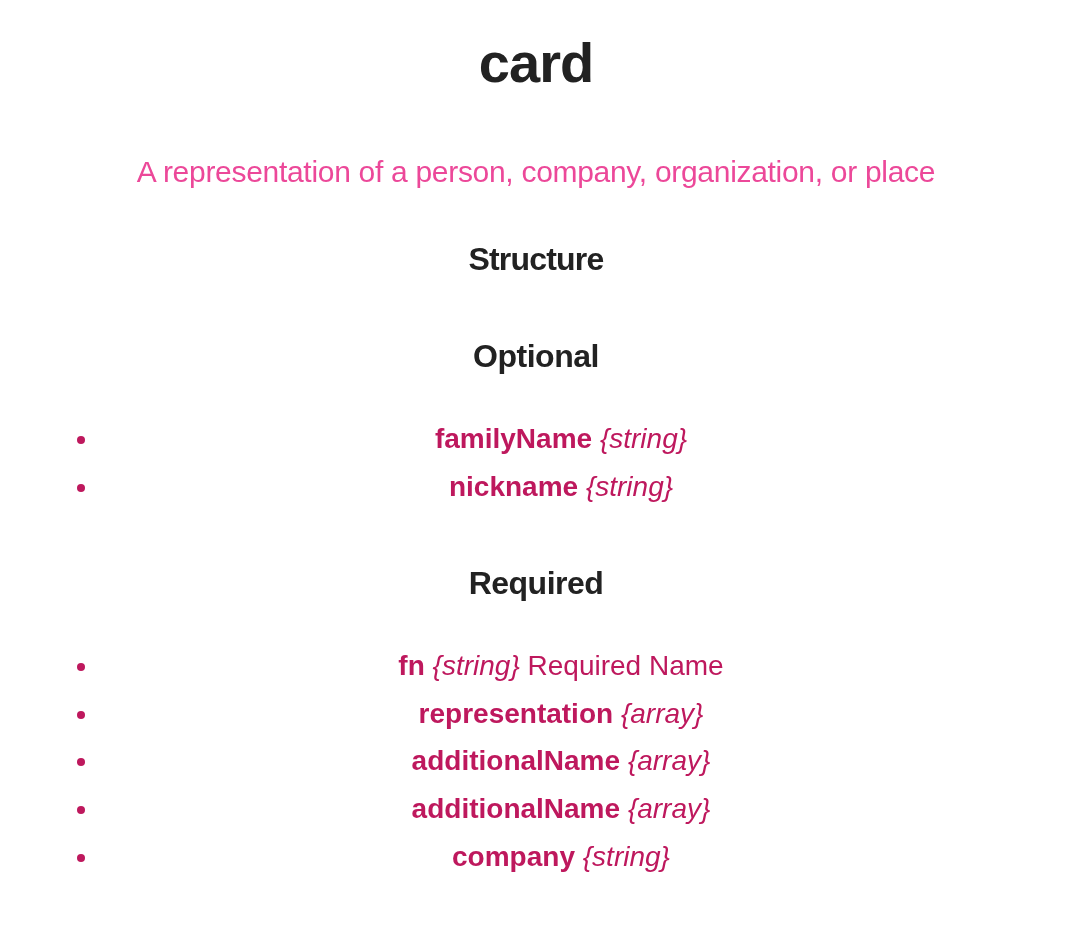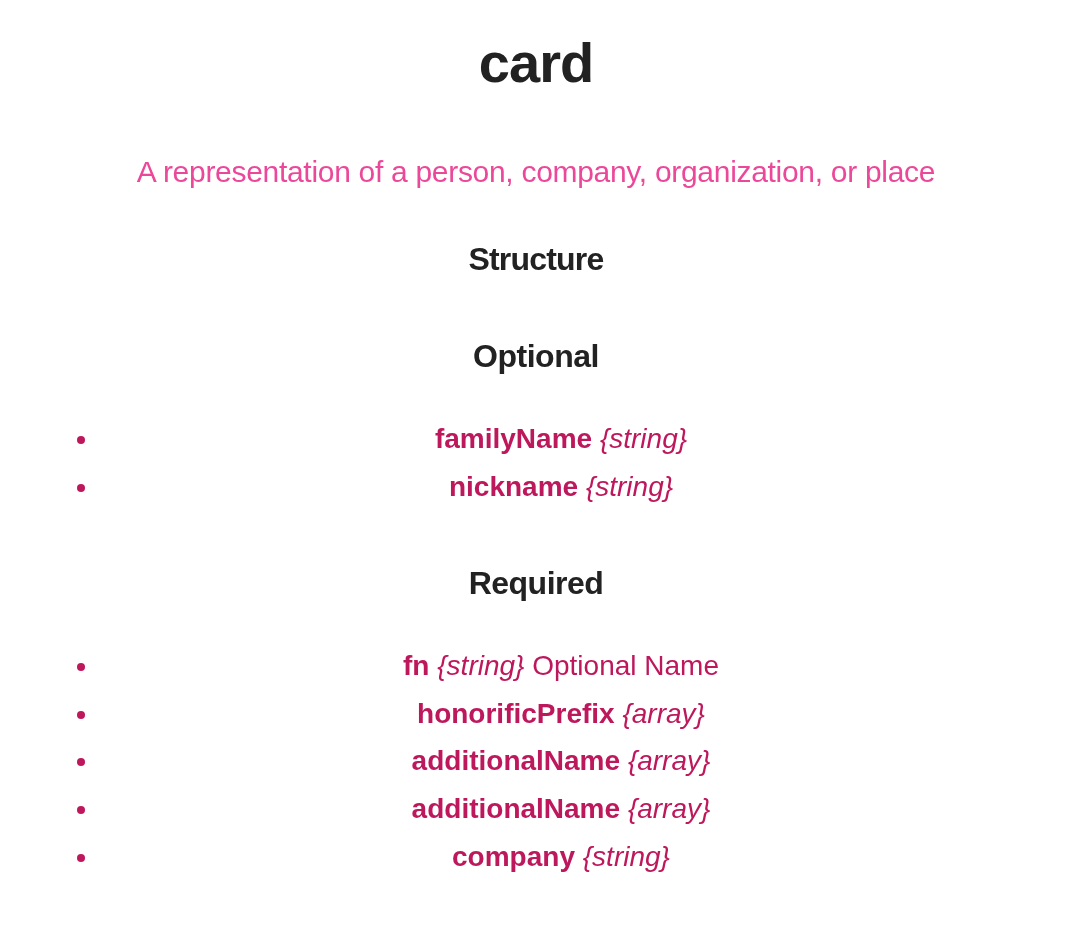--- a/index.html
+++ b/index.html
@@ -80,24 +80,24 @@
     <span class="prop-name">nickname</span>
     <span class="prop-type">{string}</span>
   </li>
 </ul>
 
 <h3>Required</h3>
 <ul>
   <li>
     <span class="prop-name">fn</span>
     <span class="prop-type">{string}</span>
-    <span class="prop-desc">Optional Name</span>
+    <span class="prop-desc">Required Name</span>
   </li>
   <li>
-    <span class="prop-name">honorificPrefix</span>
+    <span class="prop-name">representation</span>
     <span class="prop-type">{array}</span>
   </li>
   <li>
     <span class="prop-name">additionalName</span>
     <span class="prop-type">{array}</span>
   </li>
   <li>
     <span class="prop-name">additionalName</span>
     <span class="prop-type">{array}</span>
   </li>

